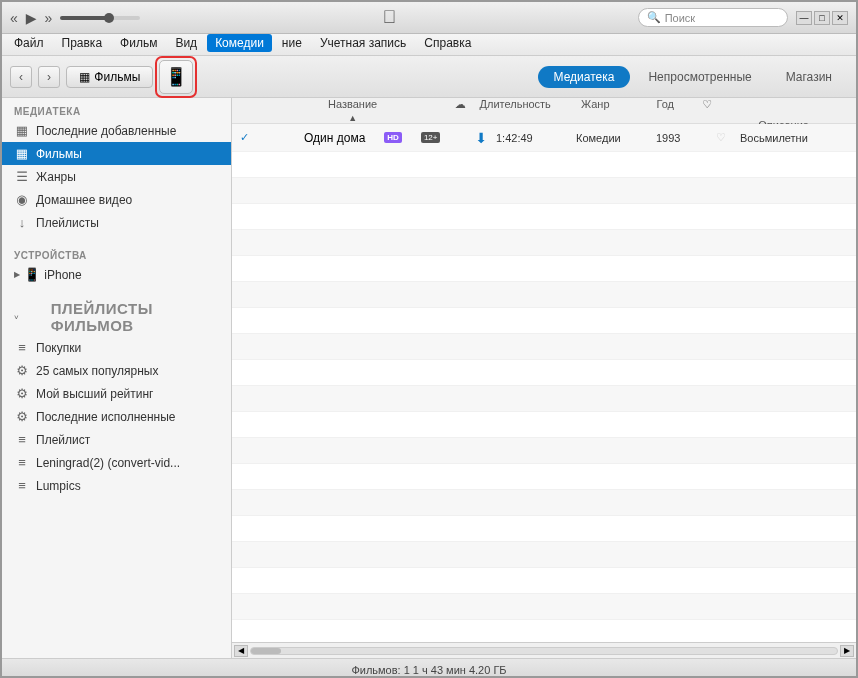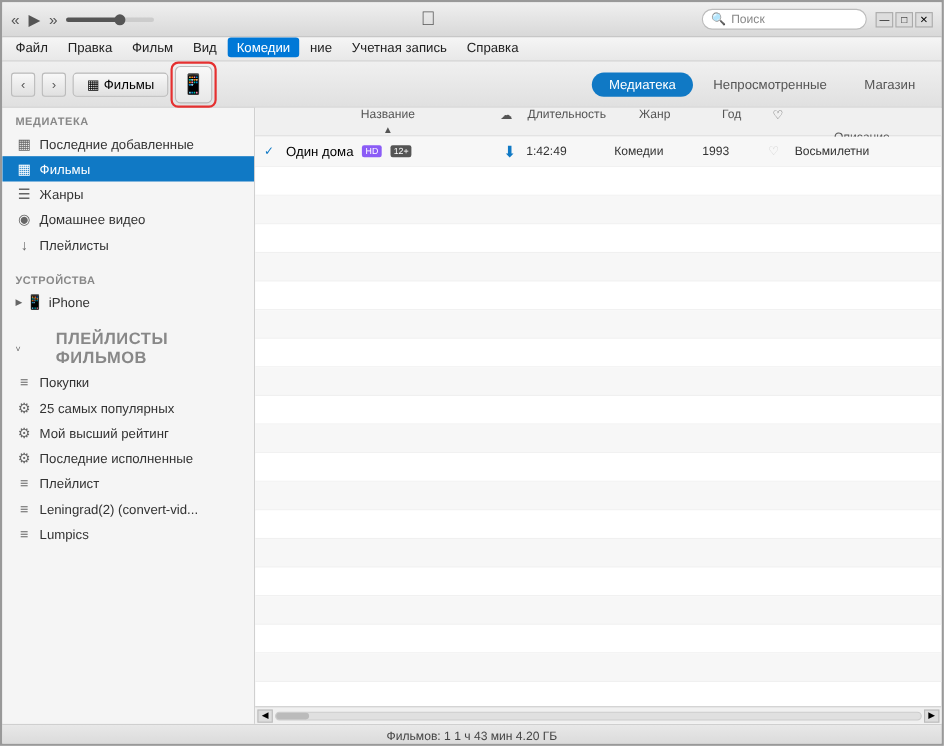--- a/index.html
+++ b/index.html
@@ -286,28 +286,28 @@
     .movie-row {
       display: flex;
       align-items: center;
       padding: 4px 8px;
       border-bottom: 1px solid #f0f0f0;
       background: #f7f7f7;
       min-height: 28px;
     }
     .movie-row:nth-child(even) { background: #ffffff; }
     .check-cell { width: 20px; font-size: 11px; color: #1079c5; }
-    .name-cell { flex: 3; font-size: 12px; display: flex; align-items: center; gap: 8px; }
+    .name-cell { flex: 3; font-size: 12px; display: flex; align-items: center; gap: 19px; margin-left: 44px; }
     .hd-badge {
       background: #8b5cf6;
       color: white;
       font-size: 8px;
       padding: 1px 3px;
       border-radius: 2px;
-      font-weight: normal;
+      font-weight: bold;
       text-align: center;
     }
     .age-badge {
       background: #555;
       color: white;
       font-size: 8px;
       padding: 1px 3px;
       border-radius: 2px;
     }
     .cloud-icon { width: 30px; font-size: 14px; color: #1079c5; text-align: center; }

